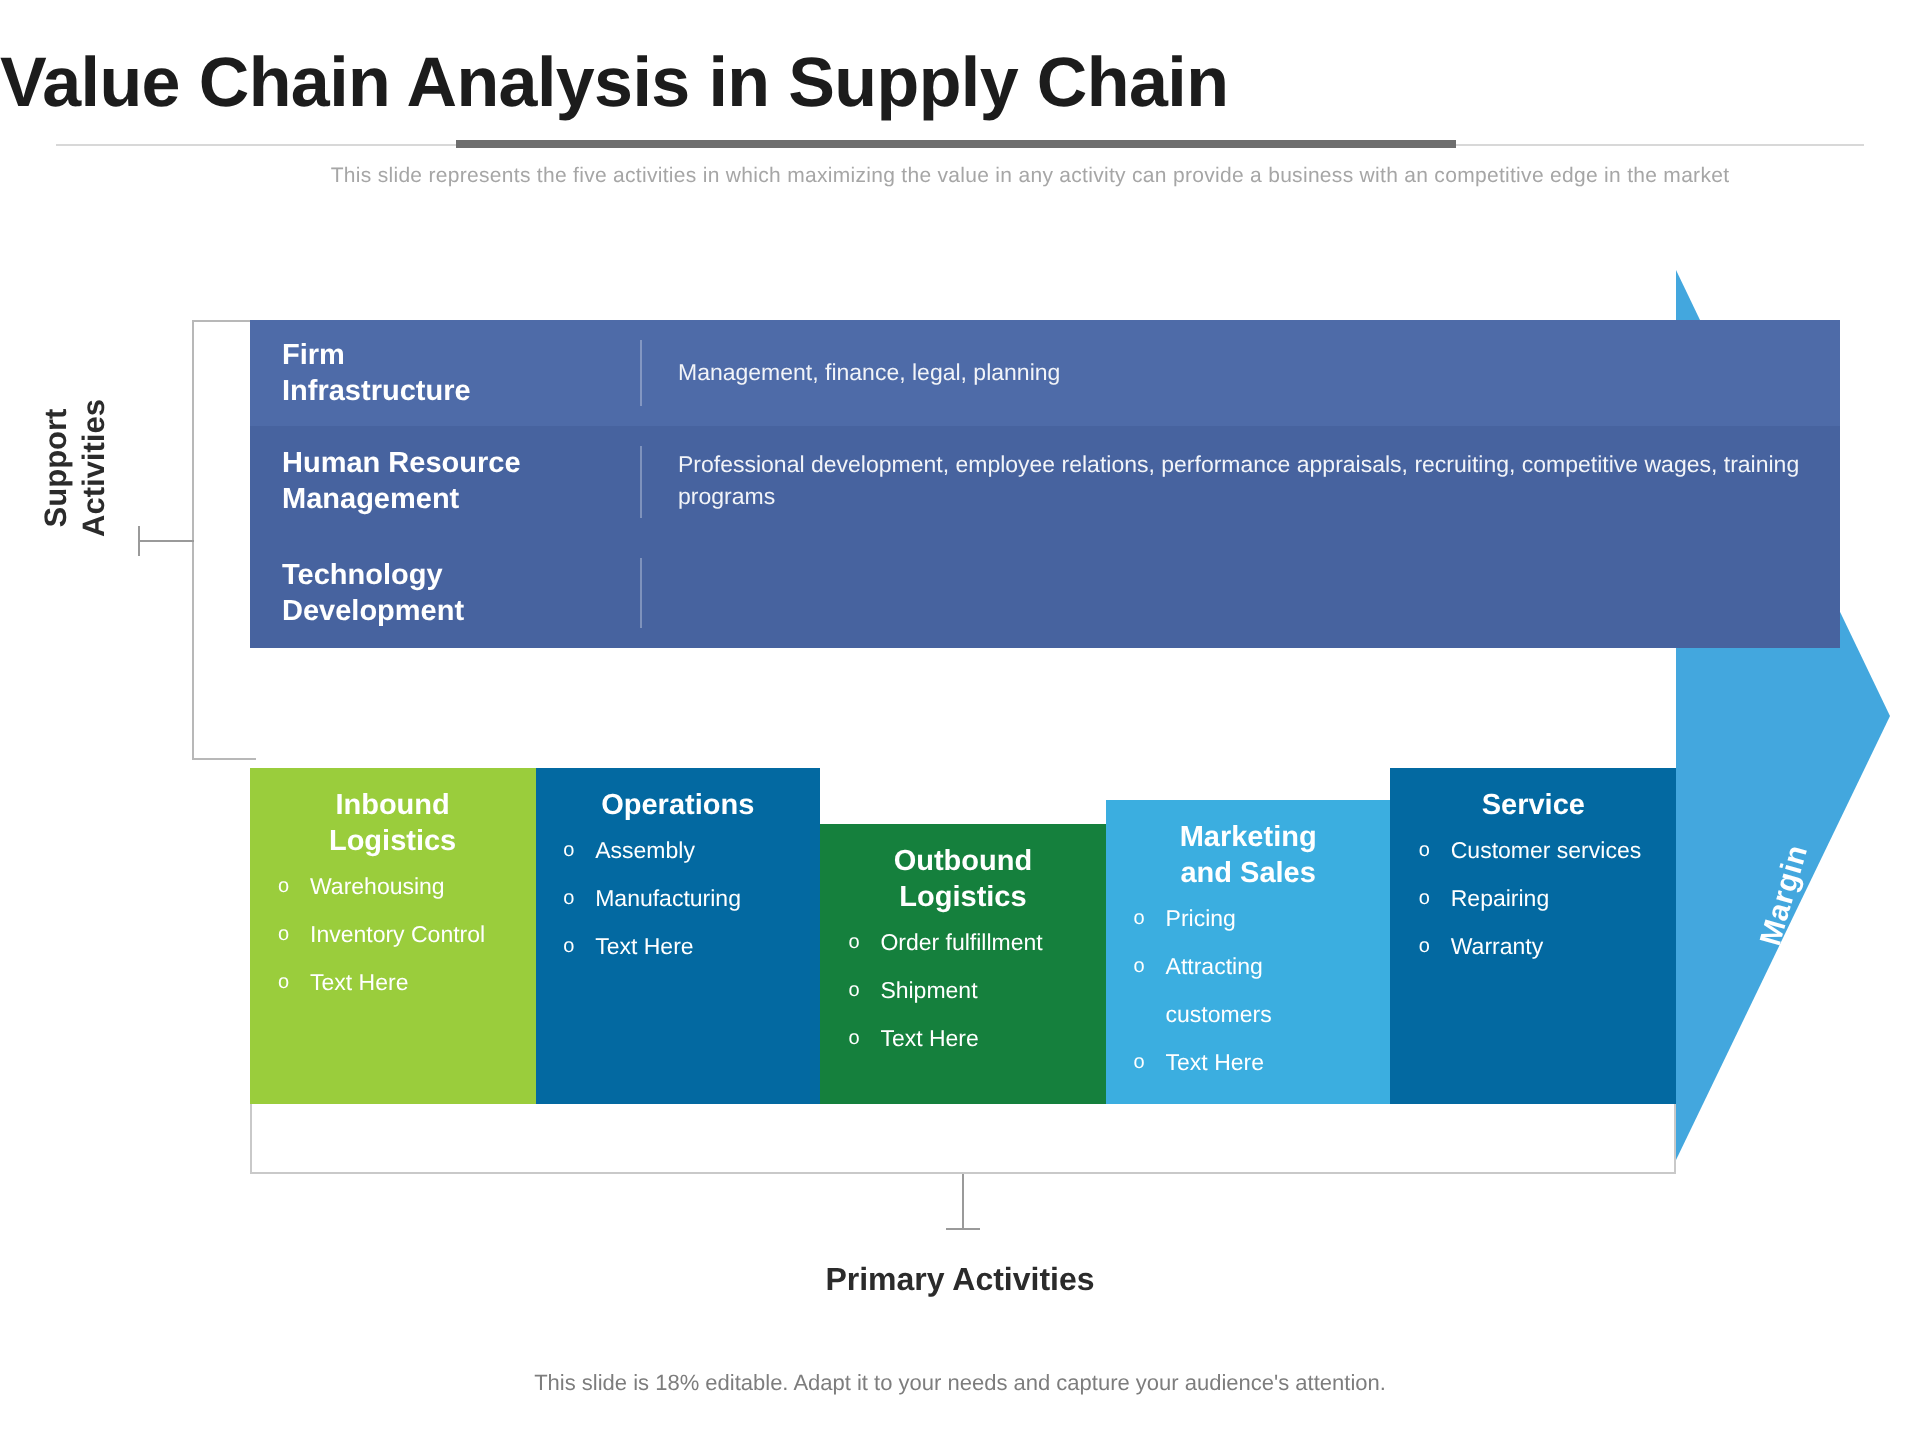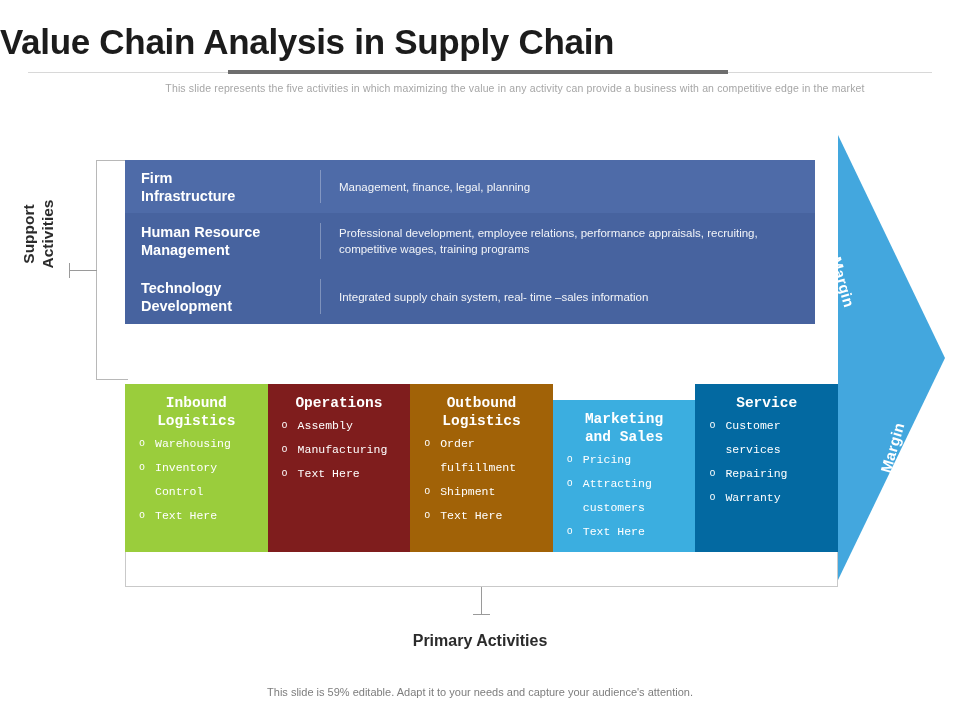--- a/index.html
+++ b/index.html
@@ -125,21 +125,21 @@
     font-weight: bold;
     color: #2b2b2b;
     line-height: 19px;
   }
 
   
   #support-rows {
     position: absolute;
     left: 125px;
     top: 160px;
-    width: 690px;
+    width: 795px;
   }
   .support-row {
     display: flex;
     align-items: stretch;
     position: relative;
   }
   .support-row .row-name {
     width: 195px;
     flex: 0 0 195px;
     box-sizing: border-box;
@@ -175,21 +175,20 @@
     top: 384px;
     width: 713px;
     height: 168px;
     display: flex;
   }
   .primary-col {
     flex: 1 1 0;
     box-sizing: border-box;
     padding: 10px 8px 9px 8px;
     overflow: hidden;
-    font-family: Liberation Mono, monospace;
   }
   .primary-col .col-title {
     text-align: center;
     font-size: 14.5px;
     font-weight: bold;
     color: #ffffff;
     line-height: 18px;
     margin-bottom: 2px;
     padding: 0 4px;
   }
@@ -308,47 +307,46 @@
       <div class="row-desc">Professional  development,  employee relations, performance  appraisals, recruiting, competitive  wages, training  programs</div>
     </div>
     <div class="support-row" style="background: rgb(71, 99, 159); height: 55px;">
       <div class="row-name">
         <div>
           <div>Technology</div>
           <div>Development</div>
         </div>
       </div>
       <div class="row-divider"></div>
-      <div class="row-desc">Integrated  supply chain system, real- time –sales information</div>
     </div>
   </div>
 
 <div id="primary-columns">
     <div class="primary-col" style="background: rgb(154, 205, 60);">
       <div class="col-title">
         <div>Inbound</div>
         <div>Logistics</div>
       </div>
       <ul>
         <li>Warehousing</li>
         <li>Inventory Control</li>
         <li>Text Here</li>
       </ul>
     </div>
-    <div class="primary-col" style="background: #7f1d1d;">
+    <div class="primary-col" style="background: #0369a1;">
       <div class="col-title">
         <div>Operations</div>
       </div>
       <ul>
         <li> Assembly</li>
         <li>Manufacturing</li>
         <li>Text Here</li>
       </ul>
     </div>
-    <div class="primary-col" style="background: #a16207;">
+    <div class="primary-col" style="background: #15803d; margin-top: 28px;">
       <div class="col-title">
         <div>Outbound</div>
         <div>Logistics</div>
       </div>
       <ul>
         <li>Order fulfillment</li>
         <li>Shipment</li>
         <li>Text Here</li>
       </ul>
     </div>
@@ -372,13 +370,13 @@
         <li>Repairing</li>
         <li>Warranty</li>
       </ul>
     </div>
   </div>
 
 <div id="primary-bracket"></div>
 <div id="primary-bracket-tick"></div>
 <div id="primary-bracket-cap"></div>
 <div id="primary-activities-label">Primary Activities</div>
-<div id="footer-note">This slide is 59% editable. Adapt it to your needs and capture your audience's attention.</div>
+<div id="footer-note">This slide is 18% editable. Adapt it to your needs and capture your audience's attention.</div>
 
 </body></html>

